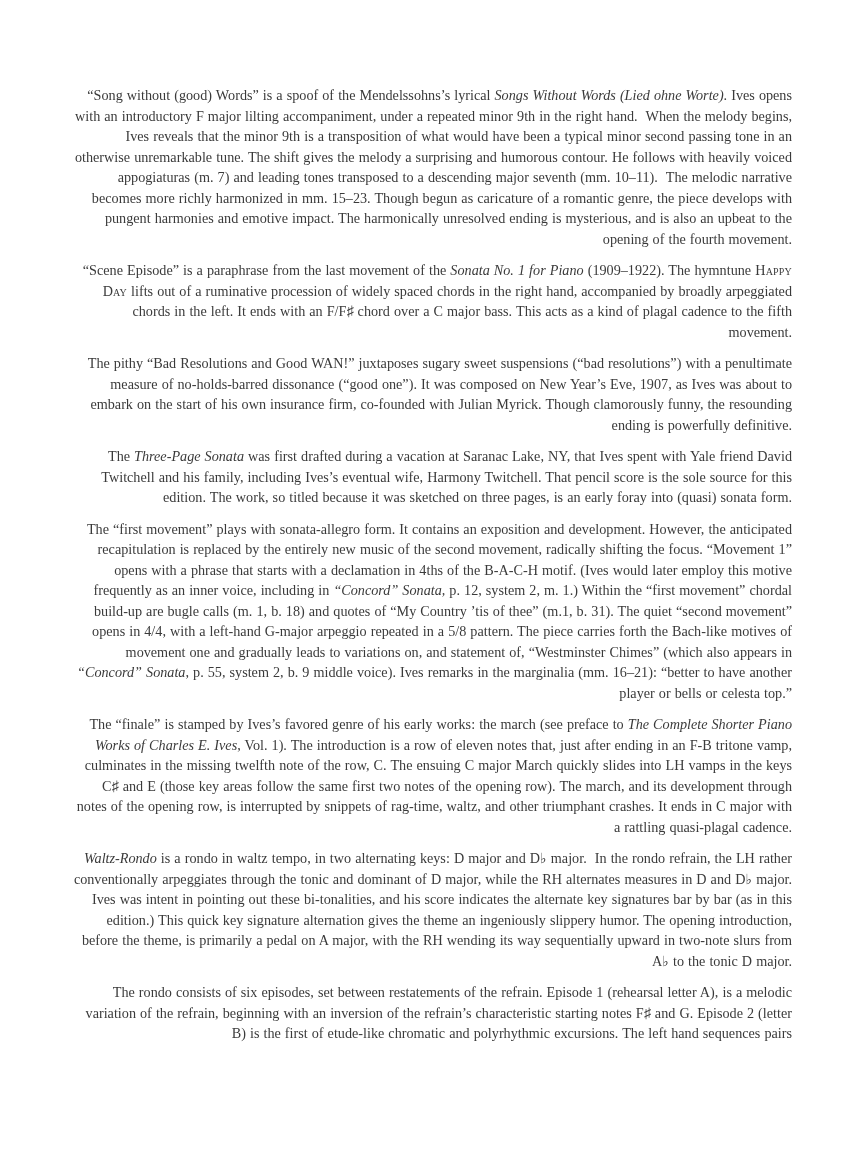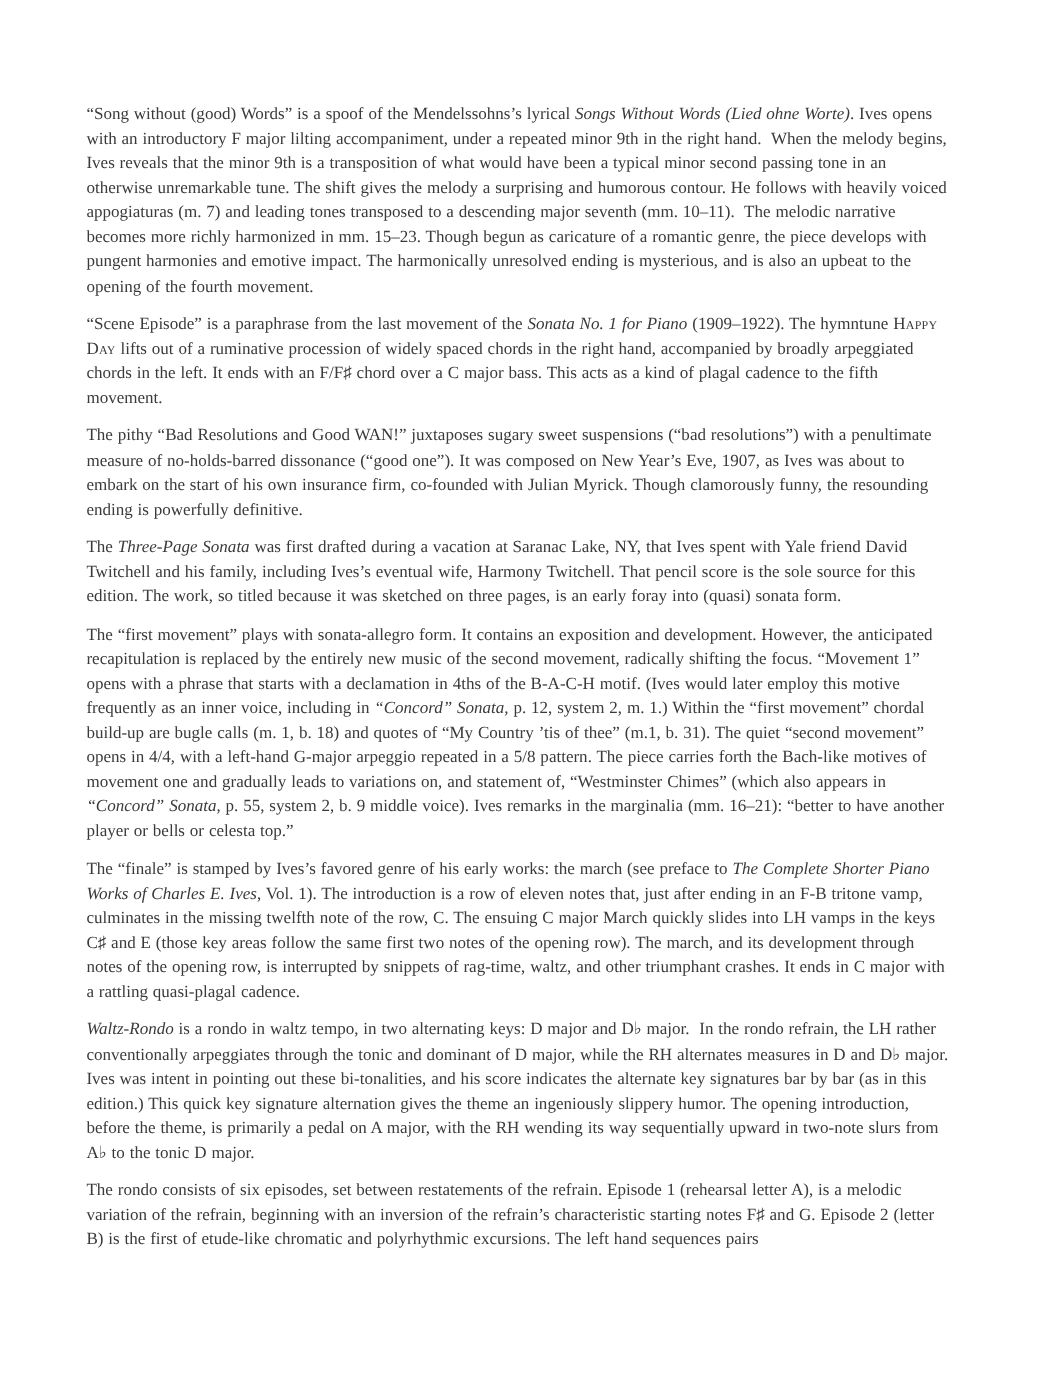--- a/index.html
+++ b/index.html
@@ -18,21 +18,21 @@
     height: 1152px;
     background: #ffffff;
     padding: 85px 72px 0 72px;
     font-family: "Liberation Serif", "DejaVu Serif", serif;
     color: #3a3a3a;
   }
   .para {
     margin: 0 0 11px 0;
     font-size: 14.2px;
     line-height: 20.5px;
-    text-align: left;
+    text-align: right;
     word-spacing: 0.5px;
   }
   .run-i { font-style: italic; }
   .run-sc { font-variant: small-caps; letter-spacing: 0.2px; }
 </style>
 </head>
 <body>
 
 <div class="page" style="background: rgb(255, 255, 255); color: rgb(58, 58, 58);">
   <p class="para"><span>“Song without (good) Words” is a spoof of the Mendelssohns’s lyrical </span><span class="run-i">Songs Without Words (Lied ohne Worte)</span><span>. Ives opens with an introductory F major lilting accompaniment, under a repeated minor 9th in the right hand.&nbsp; When the melody begins, Ives reveals that the minor 9th is a transposition of what would have been a typical minor second passing tone in an otherwise unremarkable tune. The shift gives the melody a surprising and humorous contour. He follows with heavily voiced appogiaturas (m. 7) and leading tones transposed to a descending major seventh (mm. 10–11).&nbsp; The melodic narrative becomes more richly harmonized in mm. 15–23. Though begun as caricature of a romantic genre, the piece develops with pungent harmonies and emotive impact. The harmonically unresolved ending is mysterious, and is also an upbeat to the opening of the fourth movement.</span></p>

